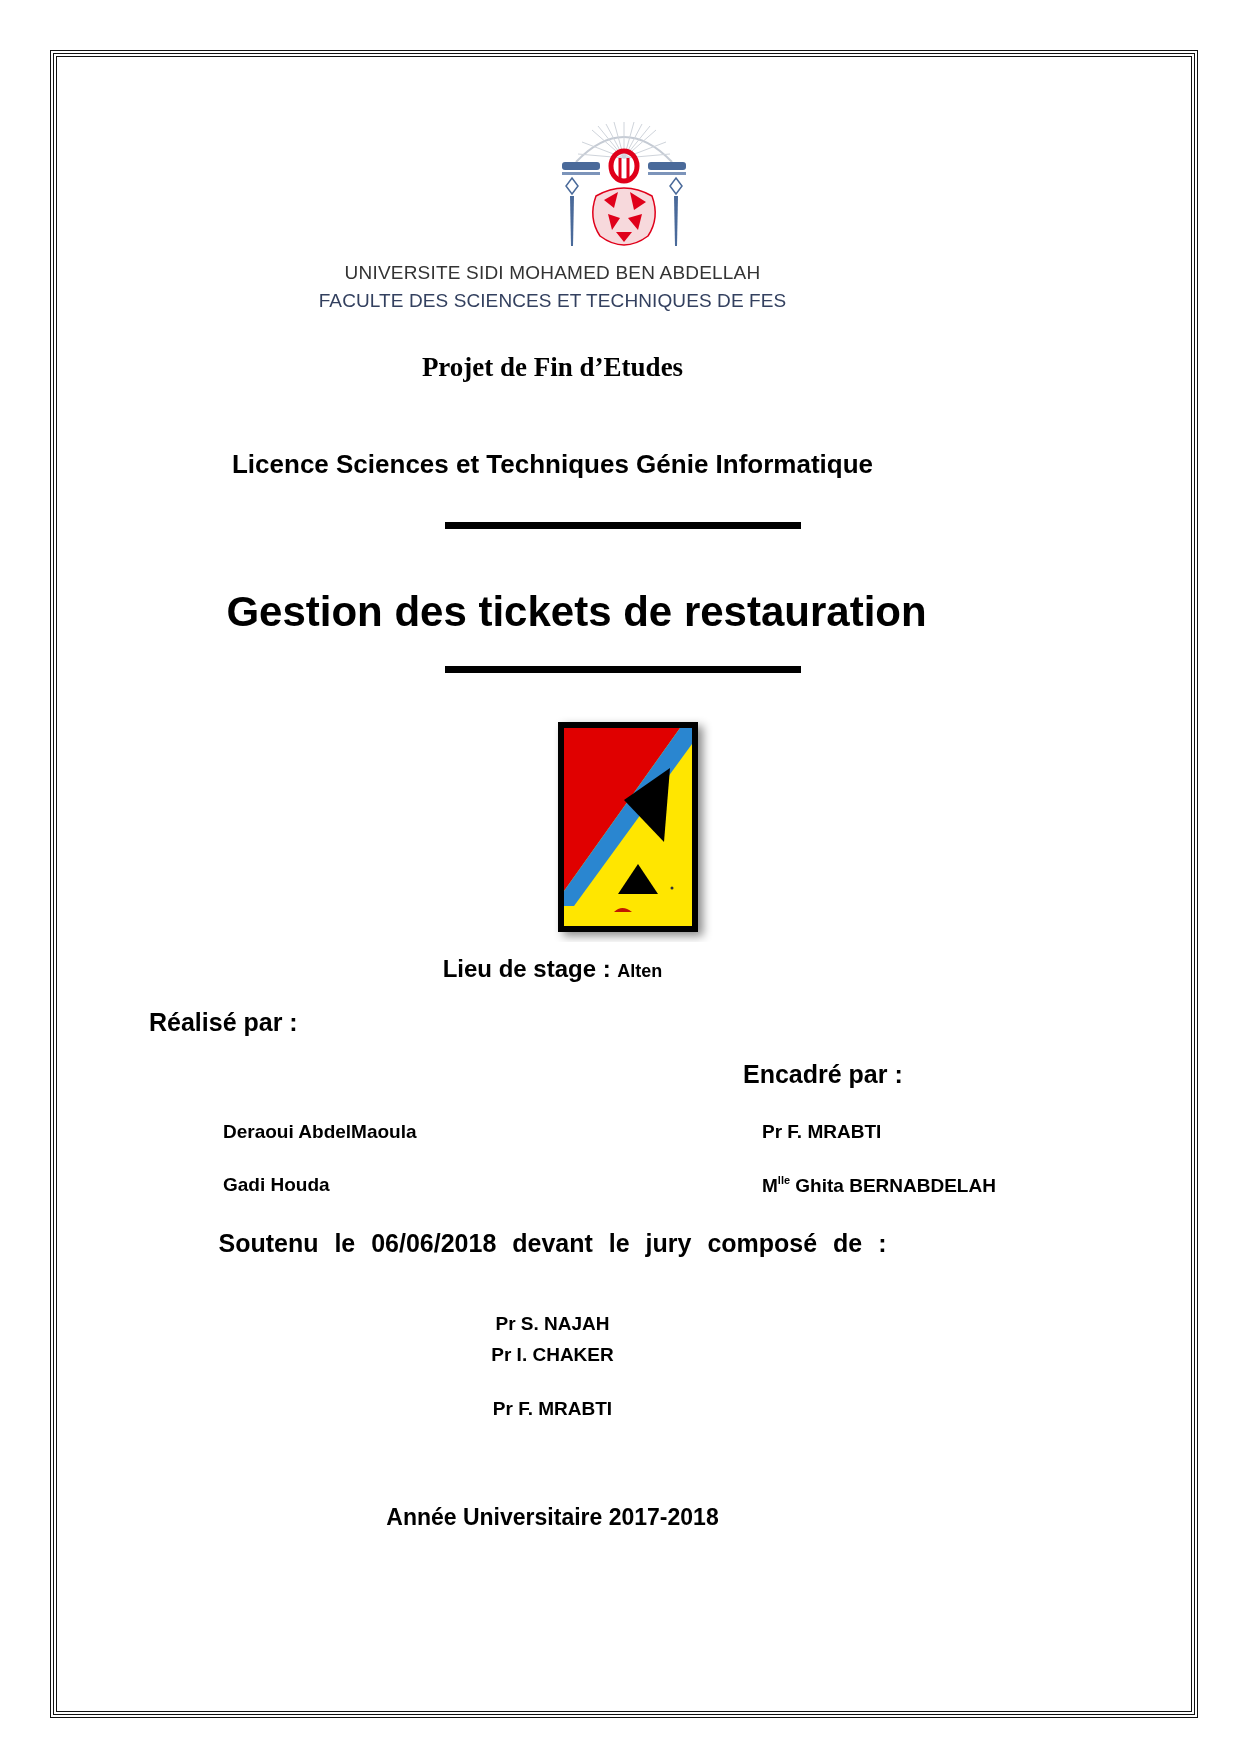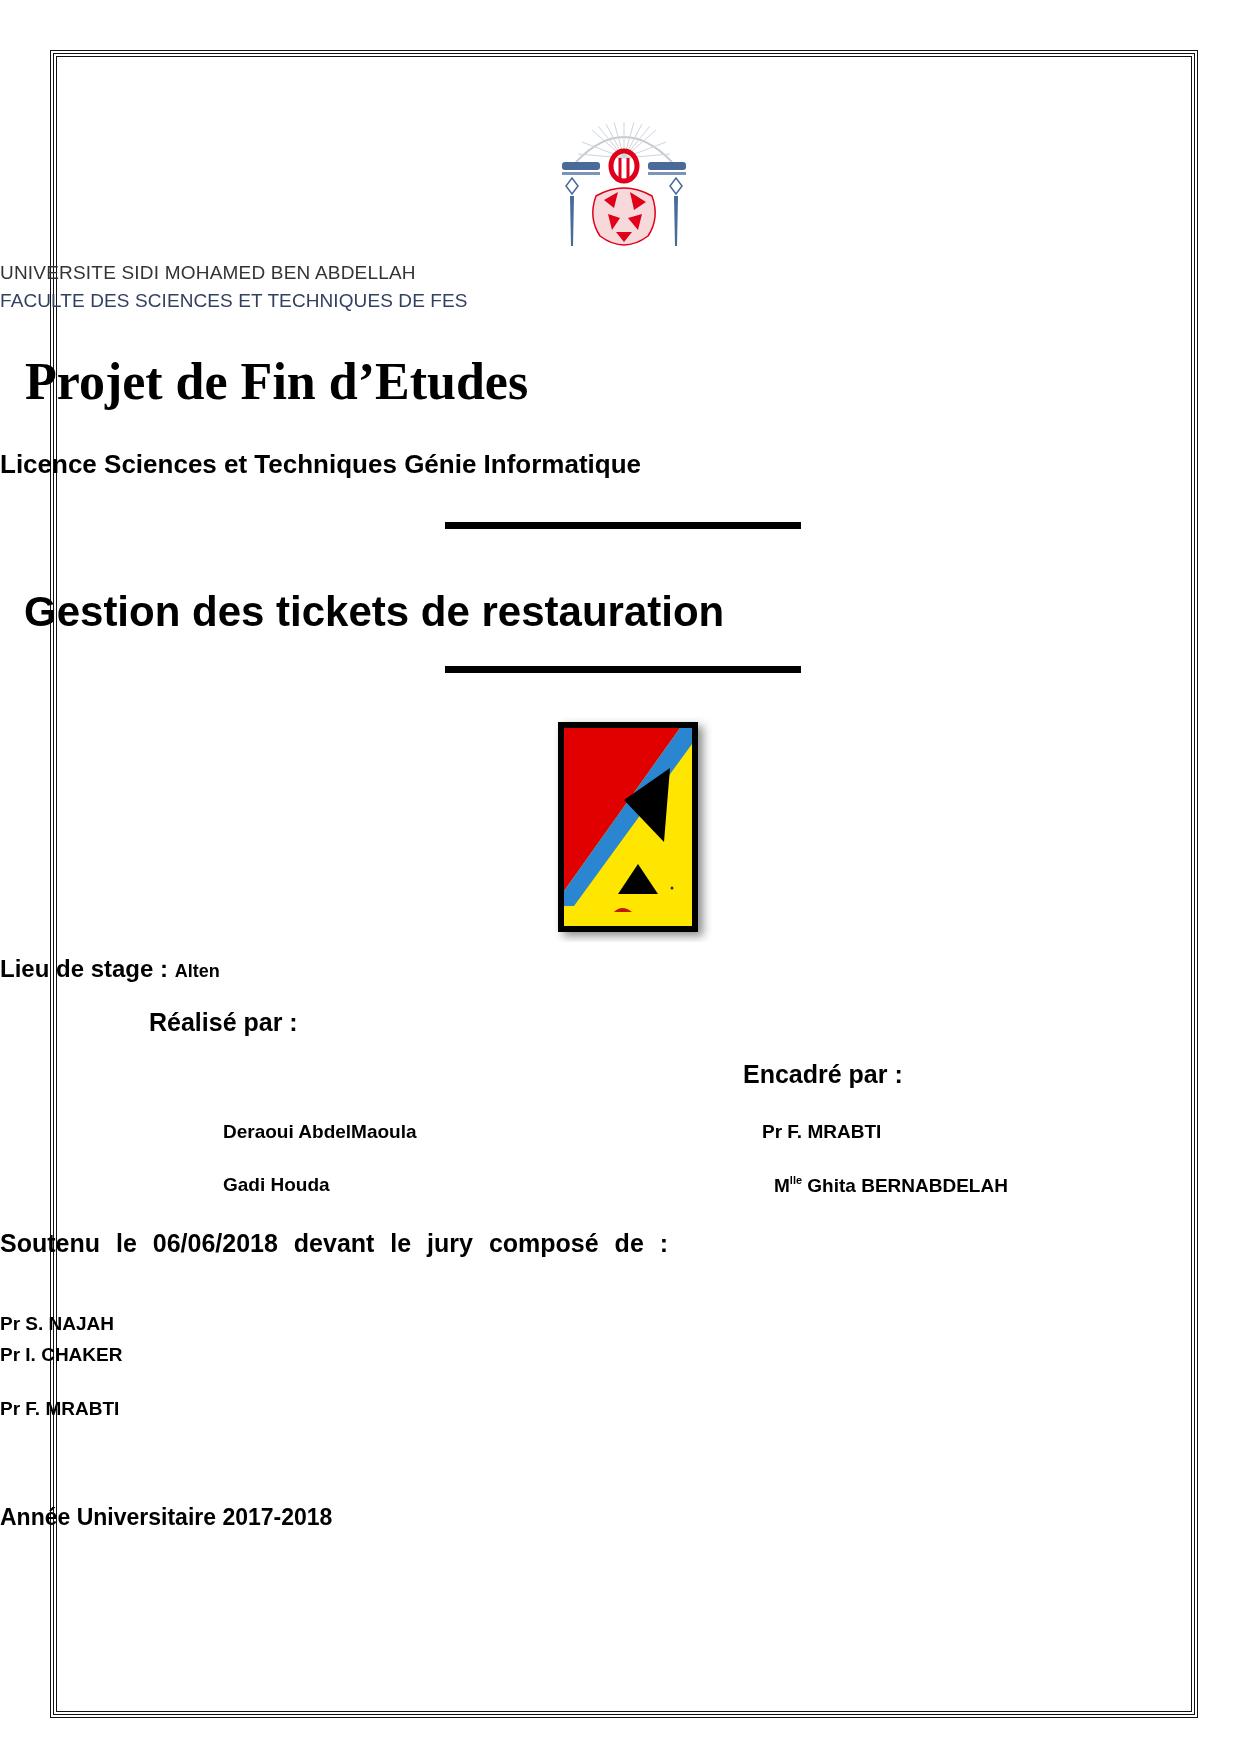--- a/index.html
+++ b/index.html
@@ -1,25 +1,25 @@
 <!DOCTYPE html>
 <html><head>
 <meta charset="utf-8">
 <style>
   html, body { margin:0; padding:0; background:#ffffff; }
   body { width:1241px; height:1754px; position:relative; overflow:hidden; font-family:"Liberation Sans", "DejaVu Sans", sans-serif; color:#000; }
   .frame { position:absolute; left:50px; top:50px; width:1148px; height:1668px; border:1.5px solid #111; box-sizing:border-box; }
   .frame::before { content:""; position:absolute; left:2px; top:2px; right:2px; bottom:2px; border:1.5px solid #111; }
   .frame::after { content:""; position:absolute; left:5px; top:5px; right:5px; bottom:5px; border:1.5px solid #111; }
   .abs { position:absolute; }
-  .center { left:0; width:1089px; text-align:left; }
+  .center { left:0; width:1089px; text-align:center;padding-left:8px; }
   .uni-logo { left:556px; top:118px; width:136px; height:140px; }
   .uni-line1 { top:262px; font-size:19px; color:#333; letter-spacing:0.2px; }
   .uni-line2 { top:290px; font-size:19px; color:#33405f; font-weight:normal; letter-spacing:0.1px; }
-  .pfe-title { top:352px; font-family:"Liberation Serif", "DejaVu Serif", serif; font-weight:bold; font-size:52px;margin-left:25px; }
+  .pfe-title { top:352px; font-family:"Liberation Serif", "DejaVu Serif", serif; font-weight:bold; font-size:27px; }
   .licence { top:449px; font-weight:bold; font-size:26px; }
   .rule { left:445px; width:356px; height:7px; background:#000; }
   .main-title { top:588px; font-weight:bold; font-size:42px;margin-left:24px; }
   .alten-logo { left:552px; top:716px; width:166px; height:226px; }
   .lieu { top:955px; font-weight:bold; font-size:24px; }
   .lieu .val { font-size:18px; }
   .sec-head { font-weight:bold; font-size:25px; }
   .name { font-weight:bold; font-size:19px; }
   .name sup { font-size:11px; vertical-align:8px; }
   .soutenu { top:1229px; font-weight:bold; font-size:25px; word-spacing:9px; }
@@ -96,21 +96,21 @@
 </div>
 
 <div class="abs sec-head" style="left:149px; top:1008px;">Réalisé par :</div>
 <div class="abs name" style="left:223px; top:1121px;">Deraoui AbdelMaoula</div>
 <div class="abs name" style="left:223px; top:1174px;">Gadi Houda</div>
 
 <div class="abs sec-head" style="left:743px; top:1060px;">Encadré par :</div>
 <div class="abs name" style="left:762px; top:1121px;">
   <span>Pr</span> <span>F. MRABTI</span>
 </div>
-<div class="abs name" style="left:762px; top:1174px;margin-left:12px;">
+<div class="abs name" style="left:762px; top:1174px;">
   <span>M</span><sup>lle</sup> <span>Ghita BERNABDELAH</span>
 </div>
 
 <div class="abs center soutenu">Soutenu le 06/06/2018 devant le jury composé de :</div>
 <div class="abs center jury" style="top:1291px;margin-top:22px;">Pr S. NAJAH</div>
 <div class="abs center jury" style="top:1344px;">Pr I. CHAKER</div>
 <div class="abs center jury" style="top:1398px;">Pr F. MRABTI</div>
 
 <div class="abs center annee">Année Universitaire 2017-2018</div>
 

